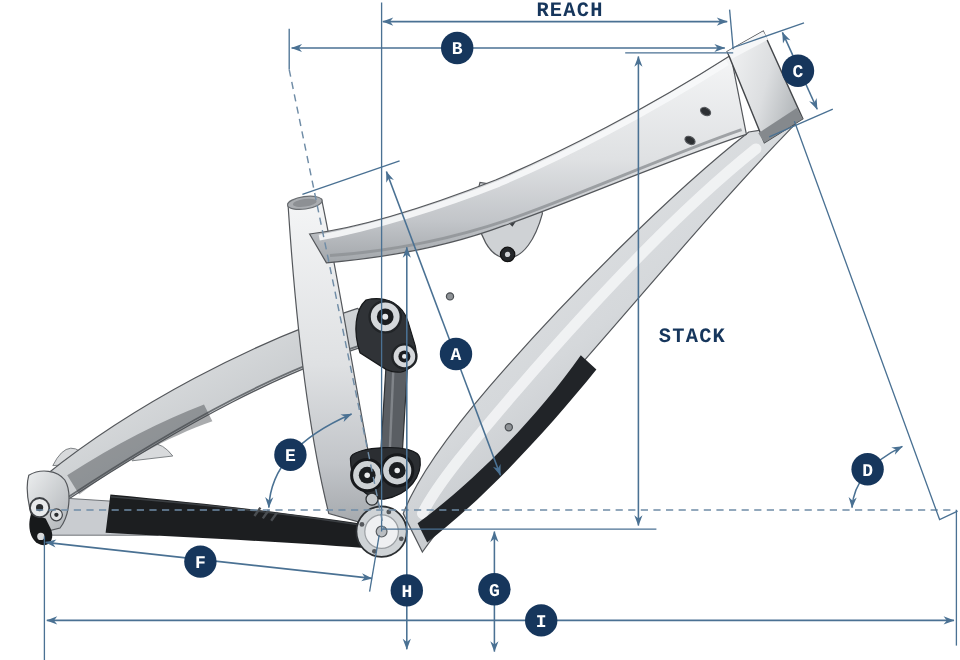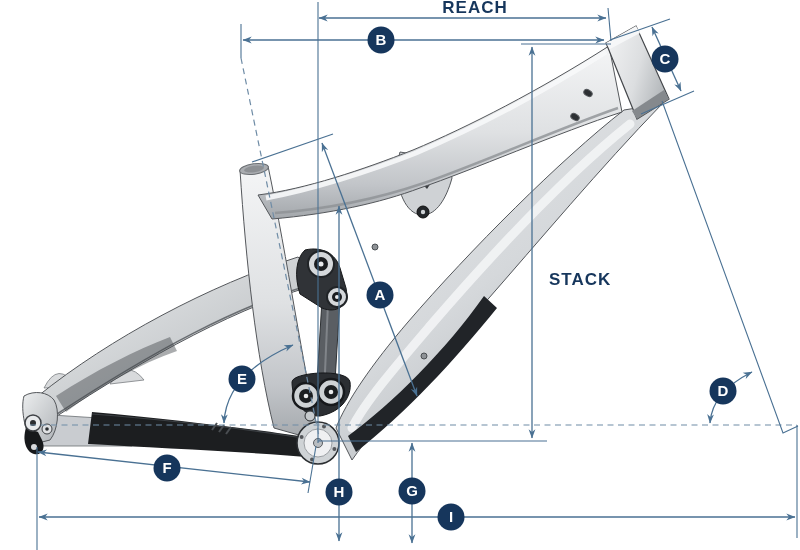--- a/index.html
+++ b/index.html
@@ -1,20 +1,20 @@
 <!DOCTYPE html>
 <html style="--navy: #16365C; --line: #4A7193; --dash: #6F8CA6; --bg: #FFFFFF;"><head>
 <meta charset="utf-8">
 <style>
   :root{
     --navy:#16365C; --line:#4A7193; --dash:#6F8CA6; --bg:#FFFFFF;
   }
   html,body{margin:0;padding:0;background:#fff;}
   .stage{width:800px;height:550px;background:var(--bg);position:relative;overflow:hidden;
-         font-family:Liberation Sans, sans-serif;}
+         font-family:Liberation Mono, monospace;}
   svg{display:block}
   .dimA{stroke:var(--line);stroke-width:1.3;fill:none;marker-start:url(#arr);marker-end:url(#arr);}
   .ref{stroke:var(--line);stroke-width:1.1;fill:none;}
   .dash{stroke:var(--dash);stroke-width:1.2;fill:none;stroke-dasharray:6 4.5;}
   .dimtext{fill:var(--navy);font-weight:bold;font-size:17px;letter-spacing:1px;}
   .badge circle{fill:var(--navy);}
   .badge text{fill:#fff;font-weight:bold;font-size:15px;text-anchor:middle;}
   .fr{stroke:#54575b;stroke-width:1;}
 </style>
 </head>

